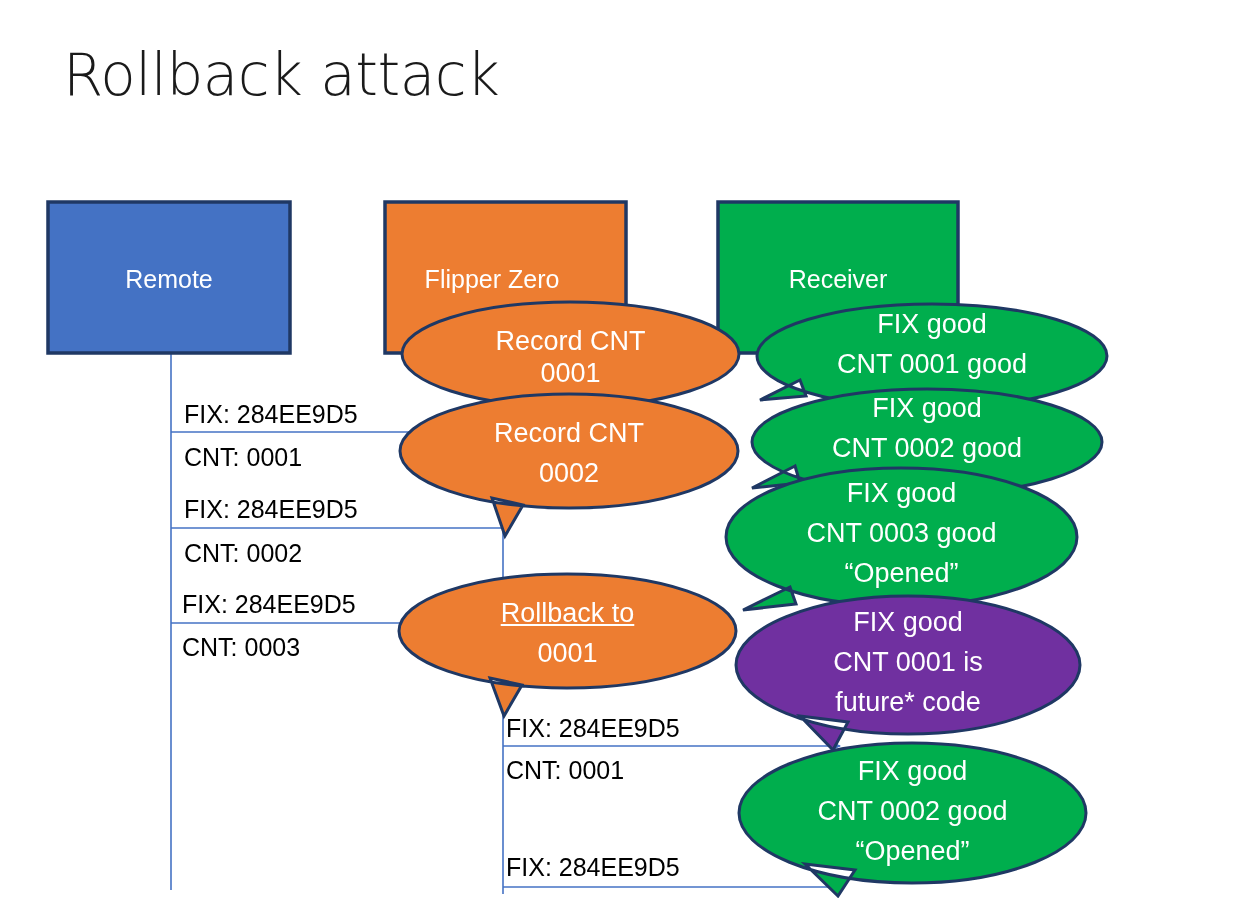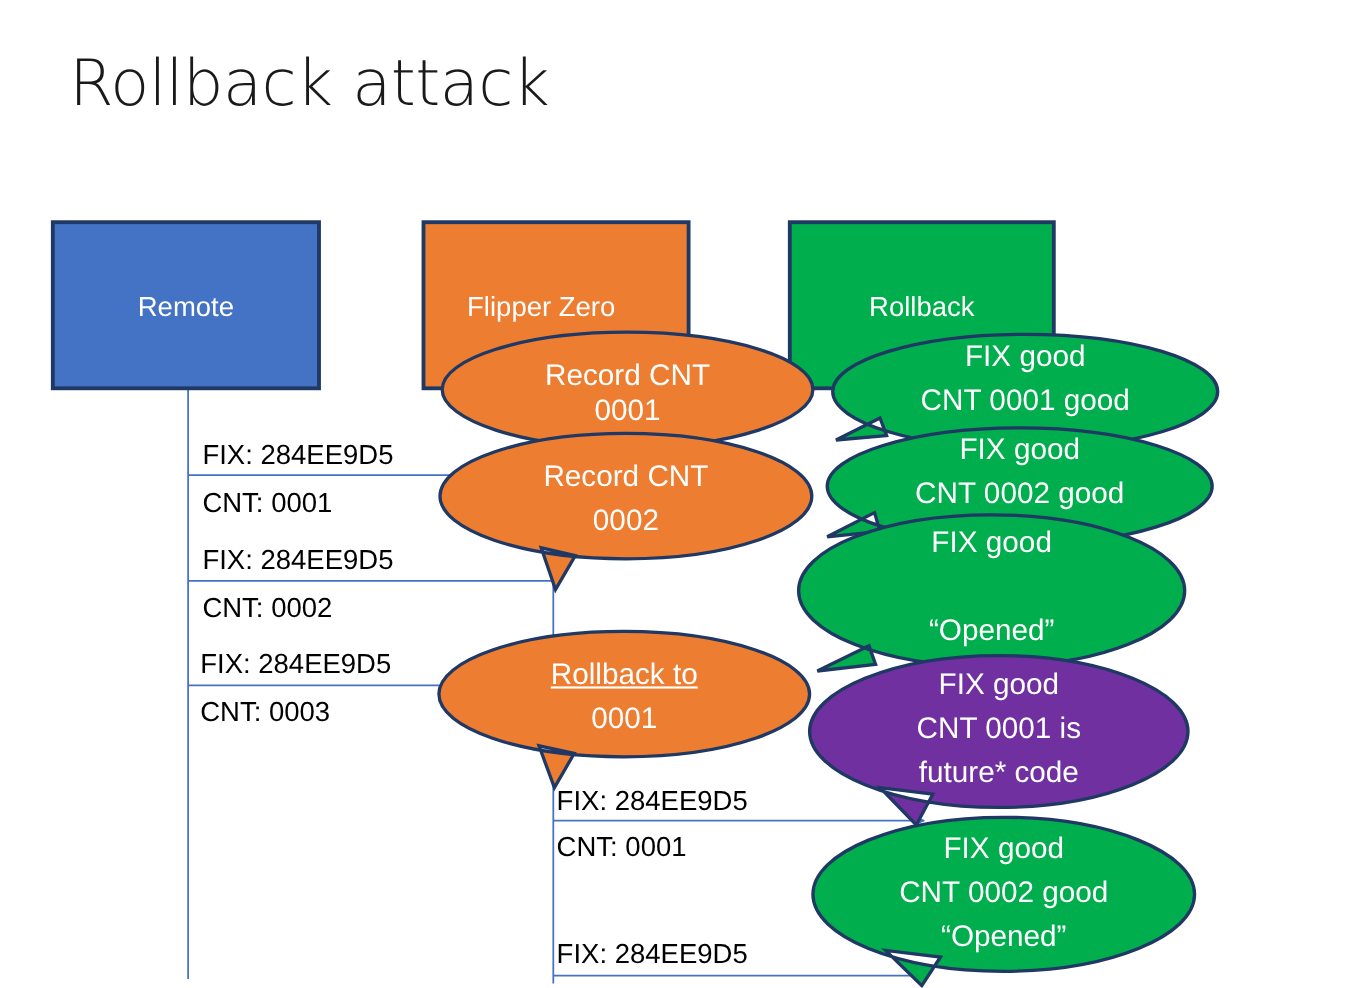--- a/index.html
+++ b/index.html
@@ -189,38 +189,39 @@
     </g>
 
   </svg>
 
   <div class="tlayer">
 
     <div class="lane-label" style="left:48px; top:236px; width:242px;">Remote</div>
 
     <div class="lane-label" style="left:385px; top:236px; width:214px;">Flipper Zero</div>
 
-    <div class="lane-label" style="left:718px; top:236px; width:240px;">Rollback</div>
+    <div class="lane-label" style="left:718px; top:236px; width:240px;">Receiver</div>
 
     <div class="bubble-text" style="left:402px; top:293px; width:337px;">Record CNT</div>
     <div class="bubble-text" style="left:402px; top:325px; width:337px;">0001</div>
 
     <div class="bubble-text" style="left:400px; top:385px; width:338px;">Record CNT</div>
     <div class="bubble-text" style="left:400px; top:425px; width:338px;">0002</div>
 
     <div class="bubble-text" style="left:399px; top:565px; width:337px;text-decoration:underline;">Rollback to</div>
     <div class="bubble-text" style="left:399px; top:605px; width:337px;">0001</div>
 
     <div class="bubble-text" style="left:757px; top:276px; width:350px;">FIX good</div>
     <div class="bubble-text" style="left:757px; top:316px; width:350px;">CNT 0001 good</div>
 
     <div class="bubble-text" style="left:752px; top:360px; width:350px;">FIX good</div>
     <div class="bubble-text" style="left:752px; top:400px; width:350px;">CNT 0002 good</div>
 
     <div class="bubble-text" style="left:726px; top:445px; width:351px;">FIX good</div>
+    <div class="bubble-text" style="left:726px; top:485px; width:351px;">CNT 0003 good</div>
     <div class="bubble-text" style="left:726px; top:525px; width:351px;">“Opened”</div>
 
     <div class="bubble-text" style="left:736px; top:574px; width:344px;">FIX good</div>
     <div class="bubble-text" style="left:736px; top:614px; width:344px;">CNT 0001 is</div>
     <div class="bubble-text" style="left:736px; top:654px; width:344px;">future* code</div>
 
     <div class="bubble-text" style="left:739px; top:723px; width:347px;">FIX good</div>
     <div class="bubble-text" style="left:739px; top:763px; width:347px;">CNT 0002 good</div>
     <div class="bubble-text" style="left:739px; top:803px; width:347px;">“Opened”</div>
 

